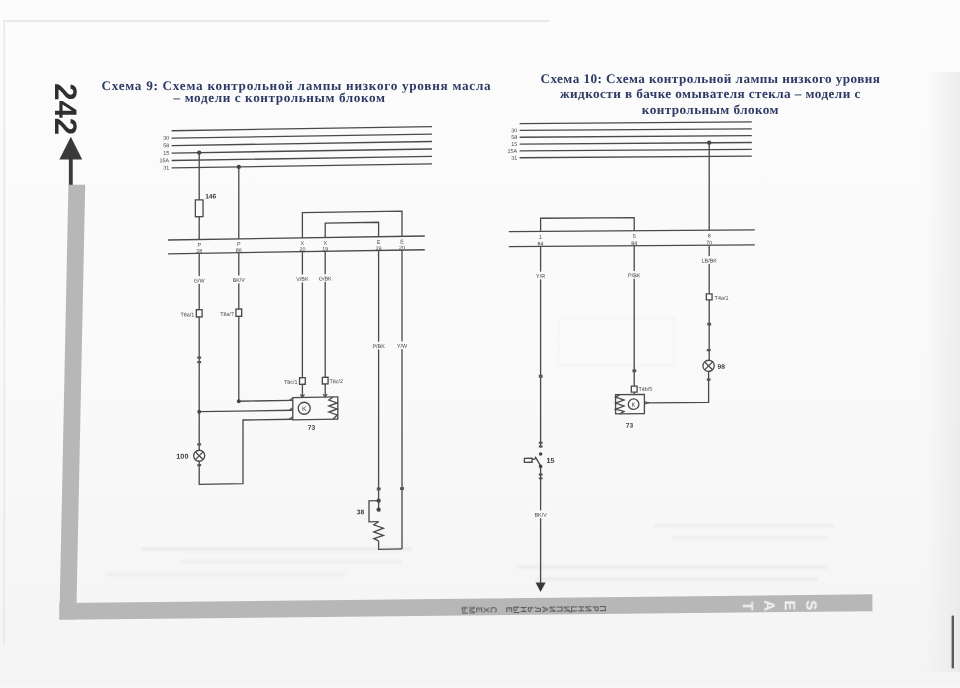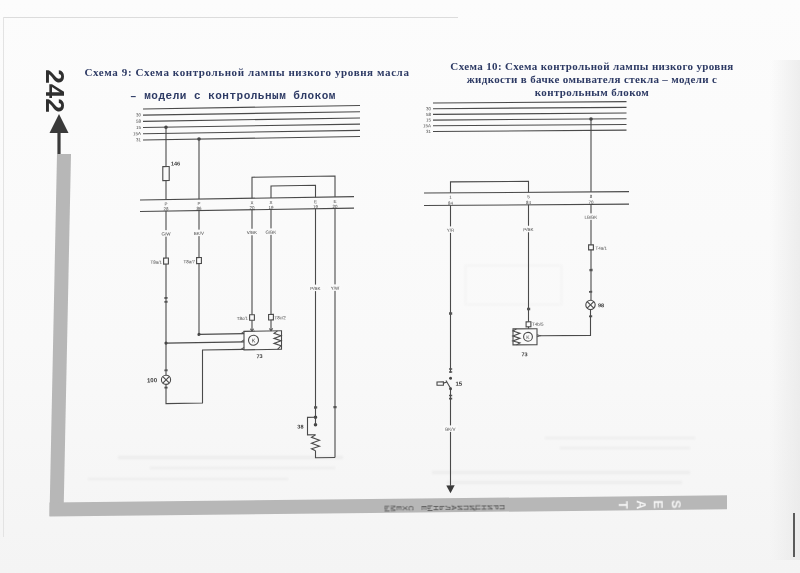--- a/index.html
+++ b/index.html
@@ -31,21 +31,21 @@
 <div class="ghost" style="left:447px;top:481px;width:235px;height:3px;"></div>
 <div class="ghost" style="left:88px;top:478px;width:200px;height:2px;"></div>
 <div class="ghost" style="left:465px;top:265px;width:95px;height:38px;background:none;border:1px solid #f1f1f1;"></div>
 
 <div class="abs" style="left:770px;top:60px;width:30px;height:500px;background:linear-gradient(90deg,rgba(234,234,234,0),rgba(228,228,228,0.6));"></div>
 
 <div class="abs" style="left:34px;top:80px;width:50px;height:22px;transform:rotate(90deg);font-weight:bold;font-size:26px;color:#2f2f2f;letter-spacing:0px;text-align:center;">242</div>
 
 <div class="abs title" style="left:47px;top:66px;width:400px;letter-spacing:0.6px;">Схема 9: Схема контрольной лампы низкого уровня масла</div>
 
-<div class="abs title" style="left:33px;top:90px;width:400px;letter-spacing:0.5px;font-family:Liberation Mono, monospace;">– модели с контрольным блоком</div>
+<div class="abs title" style="left:33px;top:76px;width:400px;letter-spacing:0.5px;">– модели с контрольным блоком</div>
 
 <div class="abs title" style="left:442px;top:60px;width:300px;letter-spacing:0.35px;line-height:13.2px;">Схема 10: Схема контрольной лампы низкого уровня<br>жидкости в бачке омывателя стекла – модели с<br>контрольным блоком</div>
 
 <svg class="abs" style="left:0;top:0;filter:blur(0.18px);" width="800" height="573" viewBox="0 0 800 573">
   <g fill="none" stroke="#4a4a4a" stroke-width="1.1">
 
     <g>
       <path d="M59,114 L49.5,133 L68.5,133 Z" fill="#3a3a3a" stroke="none"></path>
       <rect x="57.4" y="130" width="3.2" height="25" fill="#3a3a3a" stroke="none"></rect>
     </g>

